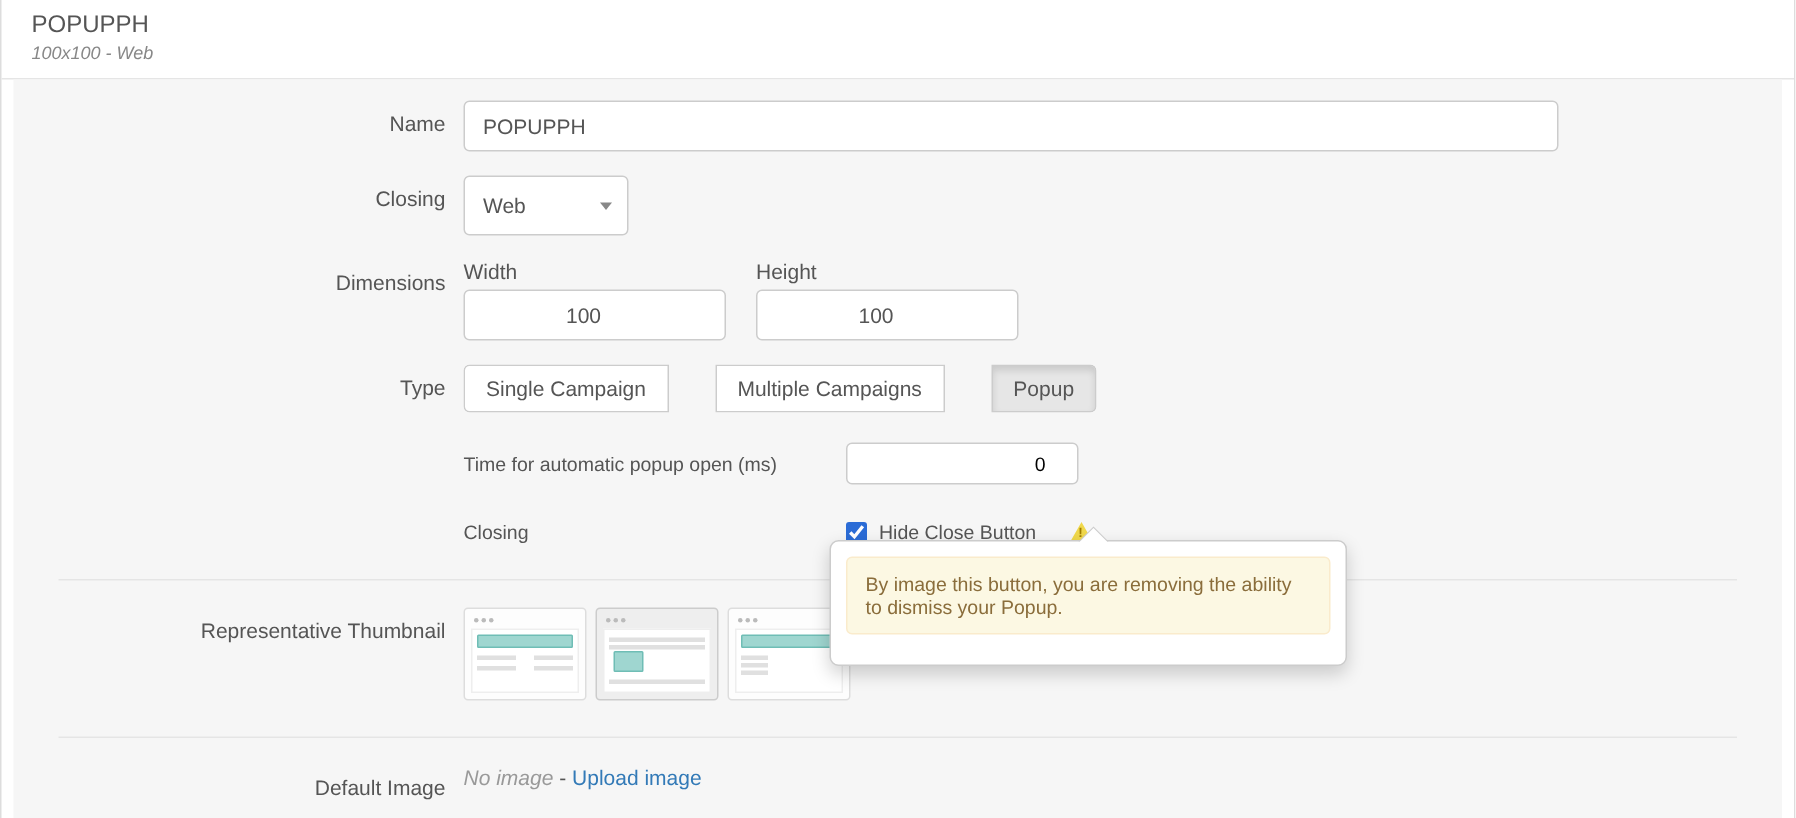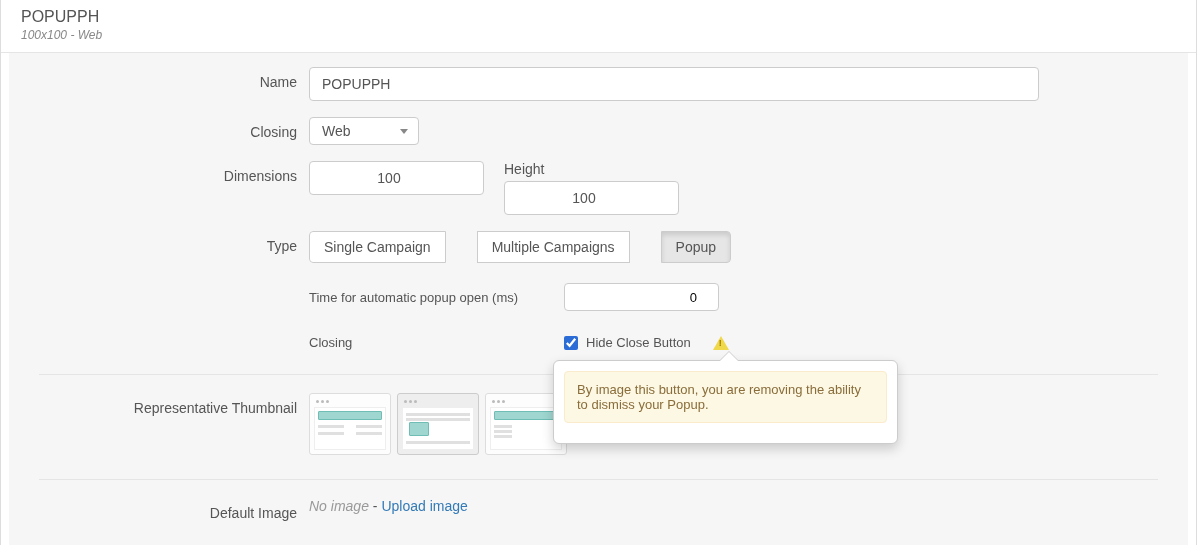--- a/index.html
+++ b/index.html
@@ -62,21 +62,21 @@
     border: 1px solid #ccc;
     border-radius: 4px;
     padding: 6px 12px;
     font-size: 14px;
     color: #555;
     background: #fff;
   }
   .select-wrap {
     display: inline-flex;
     align-items: center;
-    height: 28px;
+    height: 40px;
     border: 1px solid #ccc;
     border-radius: 4px;
     background: #fff;
     padding: 0 10px 0 12px;
     font-size: 14px;
     color: #555;
     min-width: 110px;
     justify-content: space-between;
     cursor: pointer;
   }
@@ -299,20 +299,21 @@
           <span class="caret-down"></span>
         </div>
       </div>
     </div>
 
     <div class="form-row">
       <div class="form-label">Dimensions</div>
       <div class="form-control-area">
         <div class="dim-group">
           <div class="dim-col">
+            <span class="dim-label">Width</span>
             <input type="number" class="num" value="100" style="">
           </div>
           <div class="dim-col">
             <span class="dim-label">Height</span>
             <input type="number" class="num" value="100" style="">
           </div>
         </div>
       </div>
     </div>
 

